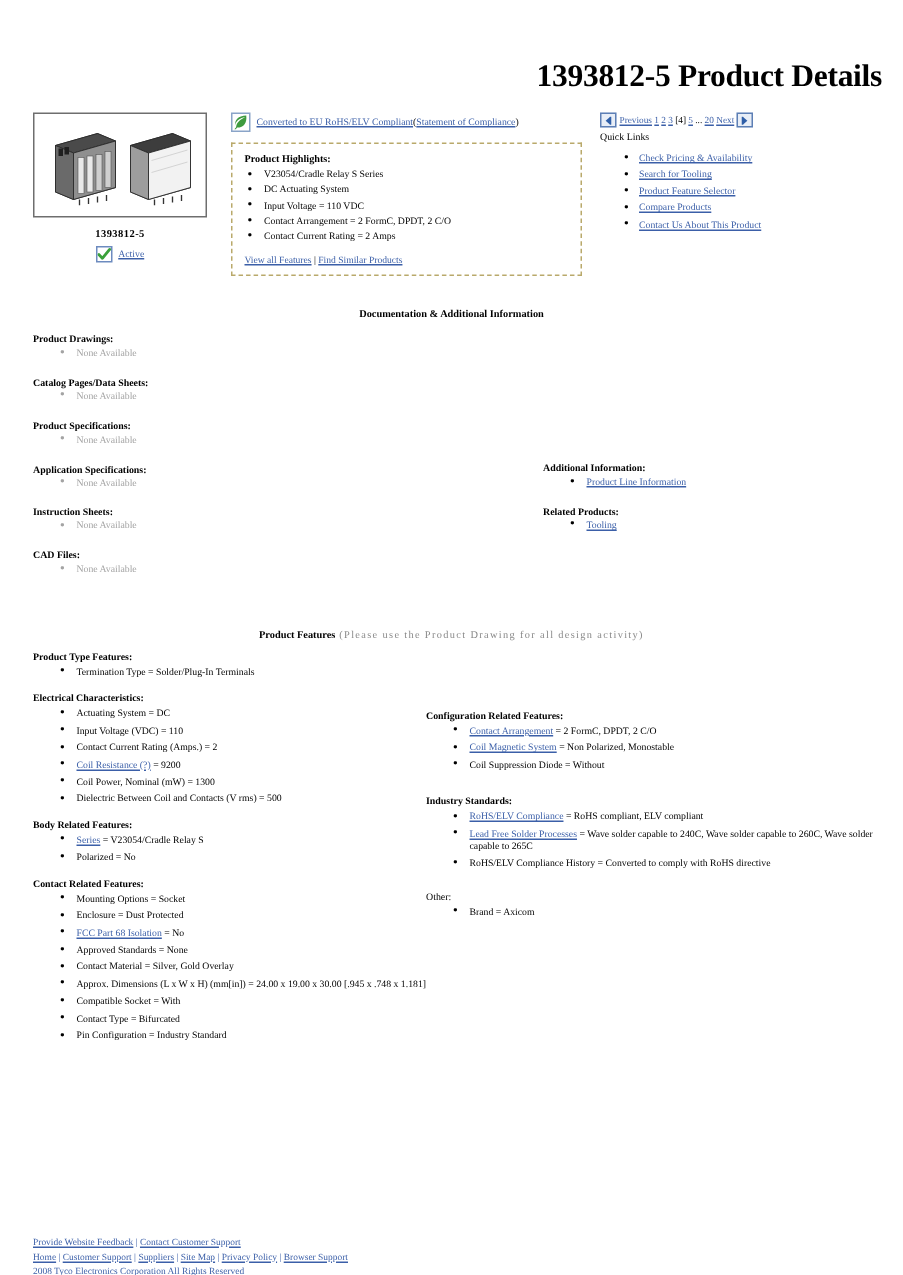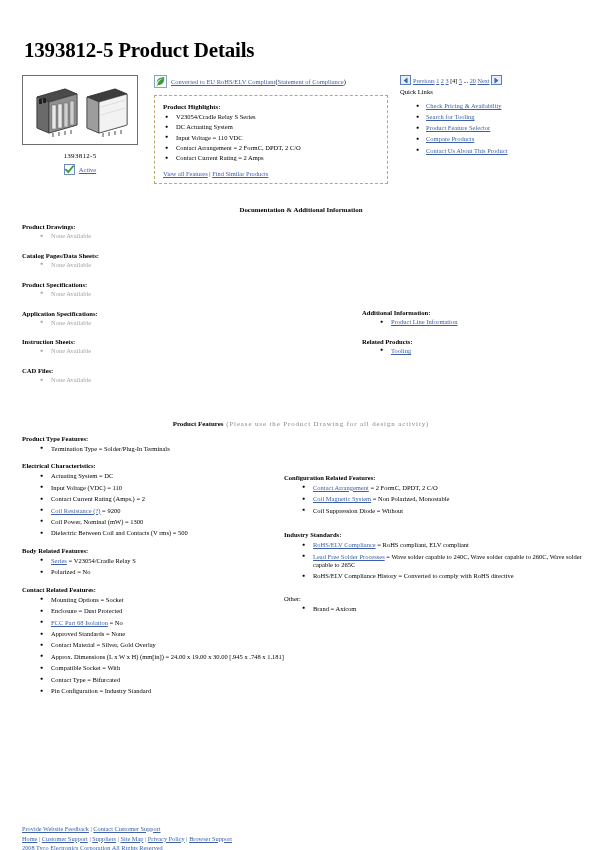--- a/index.html
+++ b/index.html
@@ -16,38 +16,39 @@
     overflow: hidden;
   }
   .page { position: relative; width: 602px; height: 850px; padding: 0 14px; }
 
   h1.page-title {
     font-size: 21px;
     font-weight: bold;
     margin: 38px 0 12px 10px;
     letter-spacing: -0.2px;
     font-family: "Liberation Serif", serif;
+    text-align: right;
   }
 
   
   .top-row { display: flex; align-items: flex-start; }
 
   .prod-col { width: 132px; flex: 0 0 132px; padding-left: 8px; }
   .prod-img-box {
     border: 1px solid #6e6e6e;
     width: 116px; height: 70px;
     background: #ffffff;
     position: relative;
     overflow: hidden;
   }
   .relay { position: absolute; }
   .relay-a { left: 12px; top: 11px; }
   .relay-b { left: 62px; top: 11px; }
   .prod-num {
-    text-align: center; font-weight: normal; font-size: 7px;
+    text-align: center; font-weight: bold; font-size: 7px;
     margin-top: 7px; width: 116px; letter-spacing: 0.3px;
   }
   .status-row {
     display: flex; align-items: center; justify-content: center;
     gap: 4px; margin-top: 4px; width: 116px;
   }
   .check-box {
     width: 11px; height: 11px; border: 1px solid #6d8bbf; background: #fff;
     display: flex; align-items: center; justify-content: center;
   }

